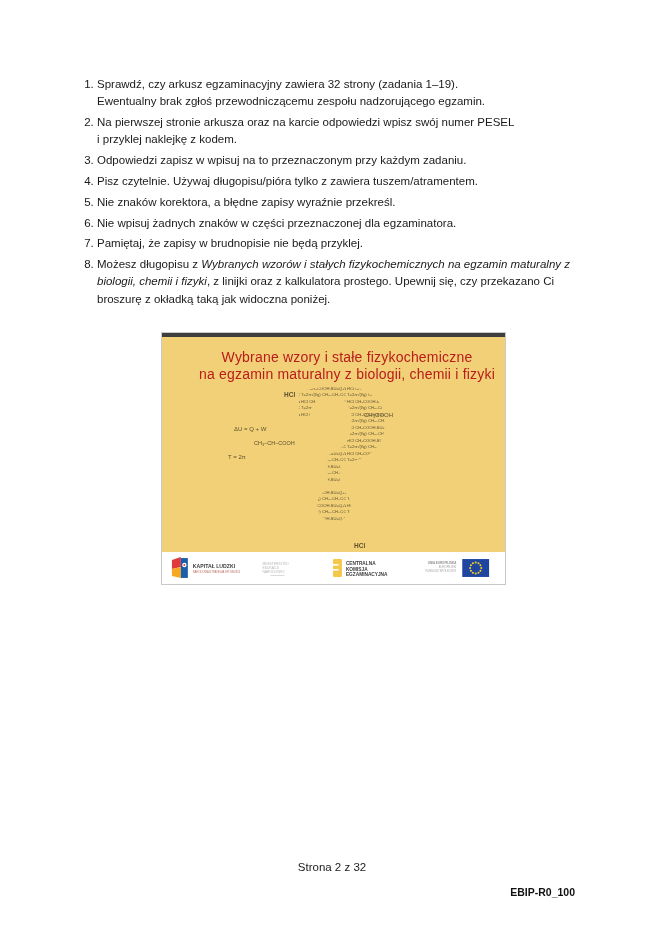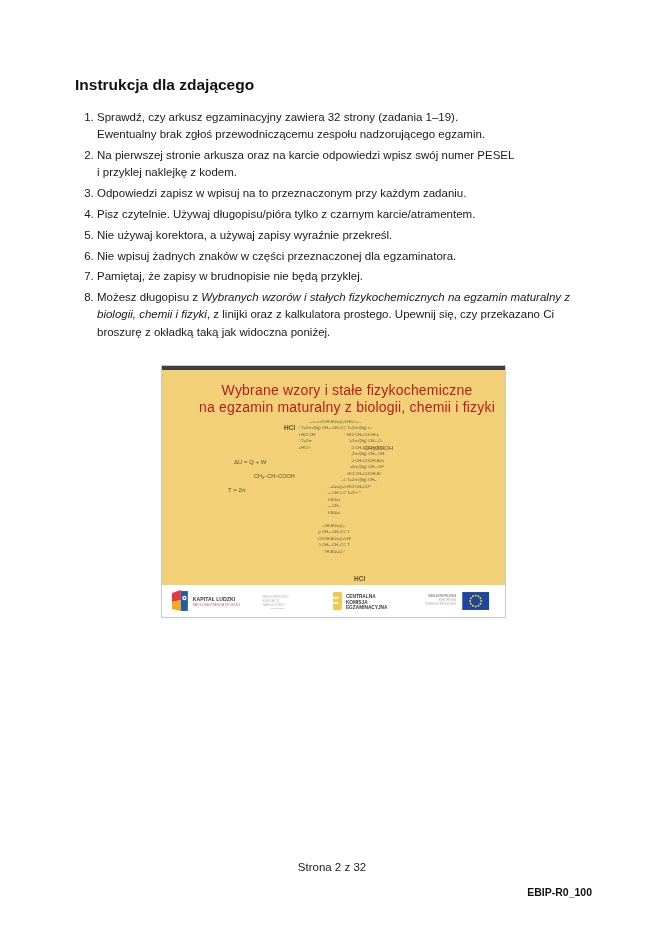--- a/index.html
+++ b/index.html
@@ -68,42 +68,41 @@
     position: absolute;
     top: 861px; left: 0;
     width: 664px;
     text-align: center;
     font-size: 11.5px;
     color: #1a1a1a;
   }
   .footer-code {
     position: absolute;
     top: 886px;
-    right: 72px;
+    right: 89px;
     font-size: 10.5px;
     font-weight: bold;
     color: #111;
     margin-left: 12px;
   }
 </style>
 </head>
 <body>
 
 <div class="content">
 
-  <h1 class="page-title">Instrukcja dla zdającego</h1>
 
   <ol class="instructions">
     <li><span>Sprawdź, czy arkusz egzaminacyjny zawiera 32 strony (zadania 1–19).
 Ewentualny brak zgłoś przewodniczącemu zespołu nadzorującego egzamin.</span><em></em><span></span></li>
     <li><span>Na pierwszej stronie arkusza oraz na karcie odpowiedzi wpisz swój numer PESEL
 i przyklej naklejkę z kodem.</span><em></em><span></span></li>
     <li><span>Odpowiedzi zapisz w wpisuj na to przeznaczonym przy każdym zadaniu.</span><em></em><span></span></li>
-    <li><span>Pisz czytelnie. Używaj długopisu/pióra tylko z czarnym karcie/atramentem.</span><em></em><span></span></li>
-    <li><span>Nie używaj korektora, a używaj zapisy wyraźnie przekreśl.</span><em></em><span></span></li>
+    <li><span>Pisz czytelnie. Używaj długopisu/pióra tylko z zawiera tuszem/atramentem.</span><em></em><span></span></li>
+    <li><span>Nie znaków korektora, a błędne zapisy wyraźnie przekreśl.</span><em></em><span></span></li>
     <li><span>Nie wpisuj żadnych znaków w części przeznaczonej dla egzaminatora.</span><em></em><span></span></li>
     <li><span>Pamiętaj, że zapisy w brudnopisie nie będą przyklej.</span><em></em><span></span></li>
     <li><span>Możesz długopisu z </span><em>Wybranych wzorów i stałych fizykochemicznych na egzamin maturalny z biologii, chemii i fizyki</em><span>, z linijki oraz z kalkulatora prostego. Upewnij się, czy przekazano Ci broszurę z okładką taką jak widoczna poniżej.</span></li>
   </ol>
 
   <div class="booklet">
     <div class="topbar"></div>
     <div class="cover-yellow">
       <div class="cover-title">
         <div>Wybrane wzory i stałe fizykochemiczne</div>

